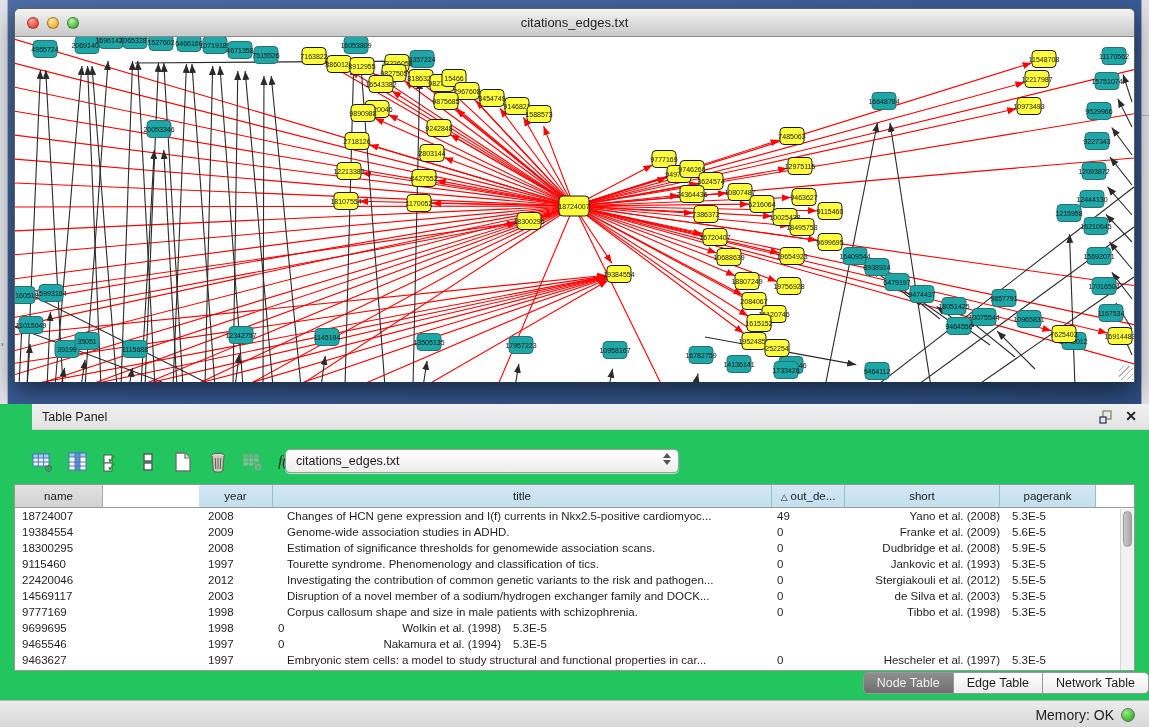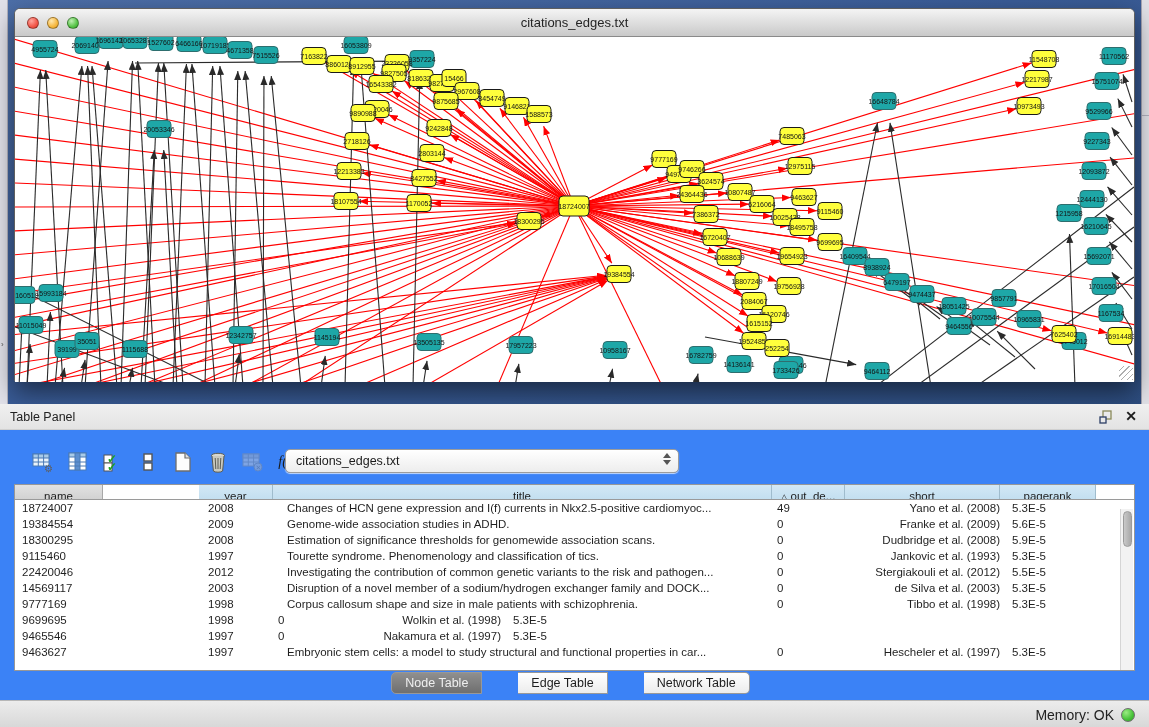--- a/index.html
+++ b/index.html
@@ -26,21 +26,21 @@
   .light.red    { background:radial-gradient(circle at 35% 30%, #ffa69e, #f25648 60%, #d93a2b); }
   .light.yellow { background:radial-gradient(circle at 35% 30%, #ffe9b0, #f6b73e 60%, #dd9c23); }
   .light.green  { background:radial-gradient(circle at 35% 30%, #c0f0b4, #57c447 60%, #35a32a); }
 
   #net-canvas { position:relative; width:1119px; height:345px; overflow:hidden; background:#fff; }
   #net-canvas svg { display:block; }
   #resize-grip { position:absolute; right:1px; bottom:1px; width:14px; height:14px;
                  background:repeating-linear-gradient(135deg, transparent 0 3px, #9a9a9a 3px 4px); opacity:.8; }
 
   
-  #table-panel { position:absolute; left:0; top:404px; width:1149px; height:296px; background:#3b82f6; }
+  #table-panel { position:absolute; left:0; top:404px; width:1149px; height:296px; background:#22c55e;padding-left:32px; }
   #panel-titlebar { position:relative; height:26px; background:linear-gradient(#f0f0f0,#e3e3e3);
                     border-bottom:1px solid #d0d0d0; }
   #panel-titlebar .ptitle { position:absolute; left:10px; line-height:26px; font-size:12.5px; color:#222; }
   #panel-float { position:absolute; right:36px; top:6px; width:14px; height:14px; cursor:pointer; }
   #panel-close { position:absolute; right:12px; top:4px; font-size:14px; font-weight:bold; color:#1c1c1c; cursor:pointer; }
 
   #toolbar { position:absolute; left:30px; top:44px; height:28px; display:flex; align-items:center; gap:9px; }
   .tool { width:26px; height:26px; border:none; background:transparent; display:flex; align-items:center; justify-content:center; cursor:pointer; }
   .tool.disabled { opacity:.45; }
   .fx { font-family:"Liberation Serif", serif; font-style:italic; font-size:14px; color:#1a1a1a; }
@@ -48,38 +48,38 @@
   #table-combo { position:absolute; left:285px; top:45px; width:394px; height:24px;
                  background:linear-gradient(#ffffff,#ededed); border:1px solid #9c9c9c; border-radius:5px;
                  font-size:12.5px; color:#1b1b1b; line-height:22px; padding-left:10px; cursor:pointer;
                  box-shadow:0 1px 1px rgba(255,255,255,.7), inset 0 1px 0 #fff; }
   #table-combo .arrows { position:absolute; right:7px; top:3px; display:flex; flex-direction:column; gap:2px; }
   #table-combo .arrows i { width:0; height:0; border-left:4px solid transparent; border-right:4px solid transparent; }
   #table-combo .arrows i.up { border-bottom:5px solid #555; }
   #table-combo .arrows i.down { border-top:5px solid #555; }
 
   #table-box { position:absolute; left:14px; top:80px; width:1121px; height:187px; background:#fff; border:1px solid #979797; }
-  .thead { display:flex; height:15px; border-bottom:1px solid #9a9a9a; }
+  .thead { display:flex; height:23px; border-bottom:1px solid #9a9a9a; }
   .th { font-size:11.5px; color:#1d1d1d; text-align:center; line-height:22px;
         background:linear-gradient(#d3e8f5,#c3dff0); border-right:1px solid #9fbccd;
         overflow:hidden; white-space:nowrap; }
   .th.namecol { background:linear-gradient(#e2e2e2,#d2d2d2); border-right:1px solid #a8a8a8; }
   .th .sort { font-size:9px; margin-right:3px; color:#2a2a2a; }
   .c0{width:88px;} .c1{width:96px;margin-top:24px;} .c2{width:74px;} .c3{width:499px;} .c4{width:73px;} .c5{width:155px;} .c6{width:96px;}
   #tbody { position:relative; }
   .trow { display:flex; height:16px; line-height:16px; font-size:11.5px; color:#1f1f1f; }
   .trow > div { overflow:hidden; white-space:nowrap; }
   .td0{ padding-left:7px; } .td1{ padding-left:7px; } .td2{ padding-left:9px; } .td3{ padding-left:14px; }
   .td4{ padding-left:5px; } .td5{ text-align:right; } .td6{ padding-left:12px; }
 
   #vscroll { position:absolute; right:1px; top:24px; width:13px; height:161px; background:#f2f2f2; border-left:1px solid #d5d5d5; }
   #vscroll .thumb { position:absolute; left:1.5px; top:2px; width:9px; height:36px; border-radius:5px;
                     background:linear-gradient(90deg,#c9c9c9,#a8a8a8); border:1px solid #9b9b9b; }
 
-  #tabs { position:absolute; left:0; right:8px; top:268px; display:flex; justify-content:center;gap:36px; }
+  #tabs { position:absolute; left:0; right:0; top:268px; display:flex; justify-content:flex-end; }
   .tab { font-size:12.5px; padding:3px 13px; border:1px solid #989898; border-left:none;
          background:linear-gradient(#ffffff,#ececec); color:#1c1c1c; cursor:pointer; }
   .tab:first-child { border-left:1px solid #989898; border-radius:5px 0 0 5px; }
   .tab:last-child { border-radius:0 5px 5px 0; }
   .tab.selected { background:linear-gradient(#8f8f8f,#6f6f6f); color:#efefef; }
 
   
   #status-bar { position:absolute; left:0; top:700px; width:1149px; height:27px;
                 background:linear-gradient(#ececec,#d8d8d8); border-top:1px solid #b7b7b7; }
   #memory { position:absolute; right:14px; top:0; height:27px; display:flex; align-items:center; gap:7px;
@@ -872,21 +872,21 @@
             <div class="c2 td2">1998</div>
             <div class="c4 td4">0</div>
             <div class="c5 td5">Wolkin et al. (1998)</div>
             <div class="c6 td6">5.3E-5</div>
           </div>
           <div class="trow">
             <div class="c0 td0">9465546</div>
             <div class="c1 td1">1</div>
             <div class="c2 td2">1997</div>
             <div class="c4 td4">0</div>
-            <div class="c5 td5">Nakamura et al. (1997)</div>
+            <div class="c5 td5">Nakamura et al. (1994)</div>
             <div class="c6 td6">5.3E-5</div>
           </div>
           <div class="trow">
             <div class="c0 td0">9463627</div>
             <div class="c1 td1">1</div>
             <div class="c2 td2">1997</div>
             <div class="c3 td3">Embryonic stem cells: a model to study structural and functional properties in car...</div>
             <div class="c4 td4">0</div>
             <div class="c5 td5">Hescheler et al. (1997)</div>
             <div class="c6 td6">5.3E-5</div>

